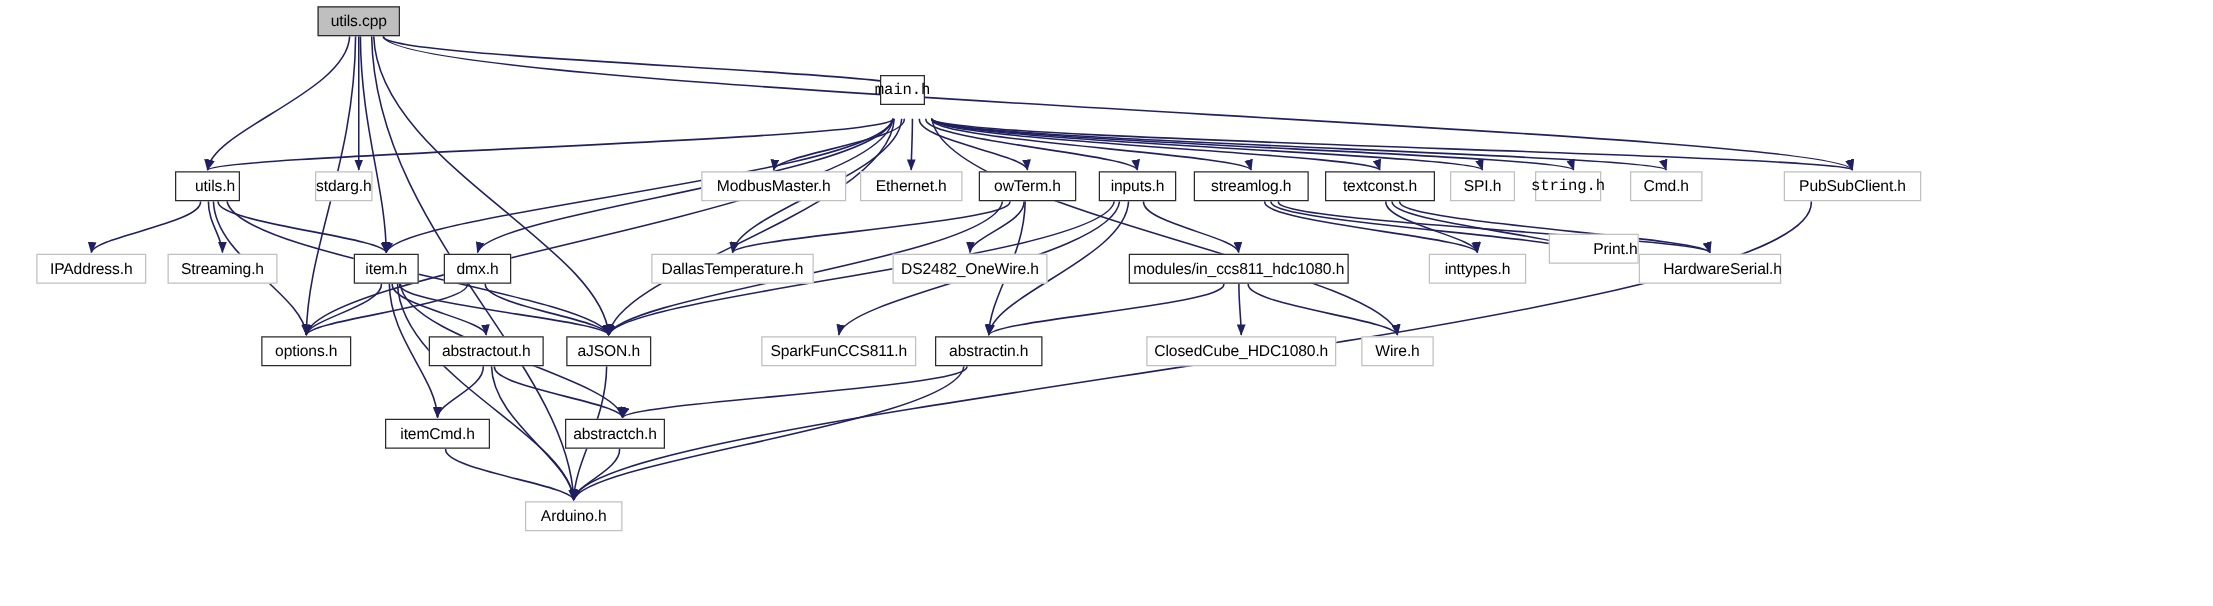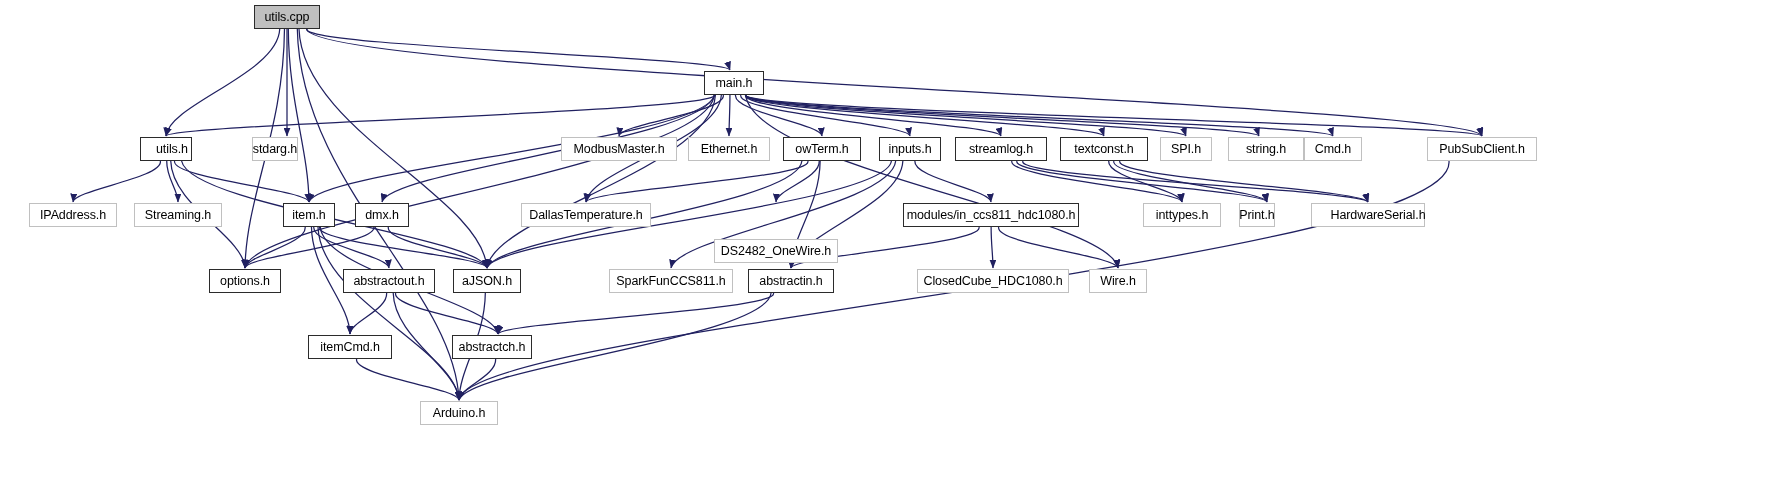--- a/index.html
+++ b/index.html
@@ -102,21 +102,21 @@
         <path d="M356.54,359 C353.77685,376.22 457.70508,387.7 459,400" marker-end="url(#ah)"></path>
         <path d="M495.66,359 C496.64865,376.22 459.46332,387.7 459,400" marker-end="url(#ah)"></path>
         <path d="M393.2,293 C394.39,337.94 457.152,367.9 459,400" marker-end="url(#ah)"></path>
         <path d="M1449,161 C1457.5,261.38 467.4,328.3 459,400" marker-end="url(#ah)"></path>
       </g>
   </svg>
   <div id="node-layer">
       <div class="node root" style="left: 254px; top: 5px; width: 66px;">
         <span class="lbl">utils.cpp</span>
       </div>
-      <div class="node bold" style="left: 704px; top: 71px; width: 60px;">
+      <div class="node bold" style="left: 704px; top: 60px; width: 36px; font-family: Liberation Mono, monospace;">
         <span class="lbl">main.h</span>
       </div>
       <div class="node bold" style="left: 140px; top: 137px; width: 52px; padding-left: 12px;">
         <span class="lbl">utils.h</span>
       </div>
       <div class="node" style="left: 252px; top: 137px; width: 46px;">
         <span class="lbl">stdarg.h</span>
       </div>
       <div class="node" style="left: 561px; top: 137px; width: 116px;">
         <span class="lbl">ModbusMaster.h</span>
@@ -132,21 +132,21 @@
       </div>
       <div class="node bold" style="left: 955px; top: 137px; width: 92px;">
         <span class="lbl">streamlog.h</span>
       </div>
       <div class="node bold" style="left: 1060px; top: 137px; width: 88px;">
         <span class="lbl">textconst.h</span>
       </div>
       <div class="node" style="left: 1160px; top: 137px; width: 52px;">
         <span class="lbl">SPI.h</span>
       </div>
-      <div class="node" style="left: 1228px; top: 137px; width: 76px;">
+      <div class="node" style="left: 1228px; top: 137px; width: 53px; font-family: Liberation Mono, monospace;">
         <span class="lbl">string.h</span>
       </div>
       <div class="node" style="left: 1304px; top: 137px; width: 58px;">
         <span class="lbl">Cmd.h</span>
       </div>
       <div class="node" style="left: 1427px; top: 137px; width: 110px;">
         <span class="lbl">PubSubClient.h</span>
       </div>
       <div class="node" style="left: 29px; top: 203px; width: 88px;">
         <span class="lbl">IPAddress.h</span>
@@ -156,30 +156,30 @@
       </div>
       <div class="node bold" style="left: 283px; top: 203px; width: 52px;">
         <span class="lbl">item.h</span>
       </div>
       <div class="node bold" style="left: 355px; top: 203px; width: 54px;">
         <span class="lbl">dmx.h</span>
       </div>
       <div class="node" style="left: 521px; top: 203px; width: 130px;">
         <span class="lbl">DallasTemperature.h</span>
       </div>
-      <div class="node" style="left: 714px; top: 203px; width: 124px; margin-top: 36px;">
+      <div class="node" style="left: 714px; top: 203px; width: 124px;">
         <span class="lbl">DS2482_OneWire.h</span>
       </div>
       <div class="node bold" style="left: 903px; top: 203px; width: 176px;">
         <span class="lbl">modules/in_ccs811_hdc1080.h</span>
       </div>
       <div class="node" style="left: 1143px; top: 203px; width: 78px;">
         <span class="lbl">inttypes.h</span>
       </div>
-      <div class="node" style="left: 1239px; top: 203px; width: 36px;">
+      <div class="node" style="left: 1239px; top: 187px; width: 72px; justify-content: flex-end;">
         <span class="lbl">Print.h</span>
       </div>
       <div class="node" style="left: 1311px; top: 203px; width: 114px; padding-left: 20px;">
         <span class="lbl">HardwareSerial.h</span>
       </div>
       <div class="node bold" style="left: 209px; top: 269px; width: 72px;">
         <span class="lbl">options.h</span>
       </div>
       <div class="node bold" style="left: 343px; top: 269px; width: 92px;">
         <span class="lbl">abstractout.h</span>

